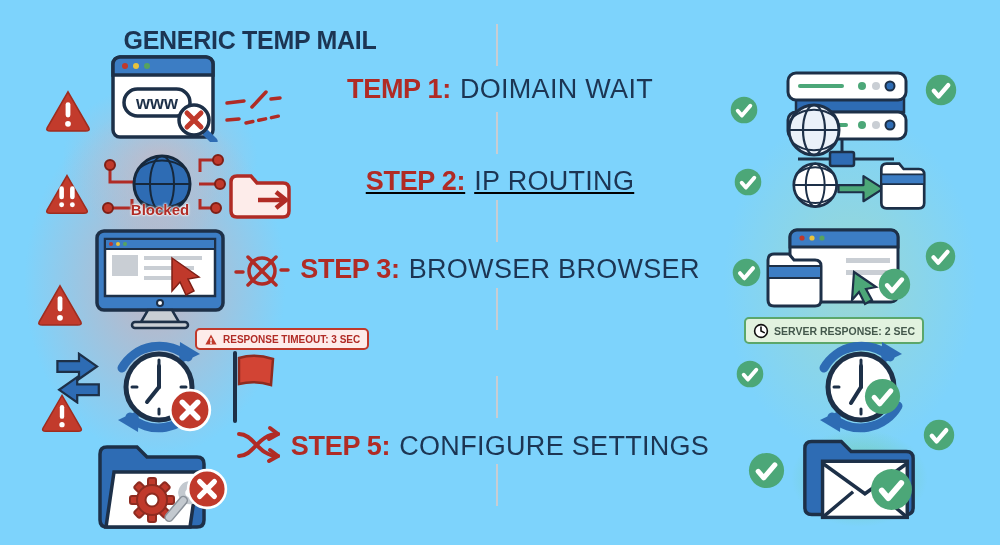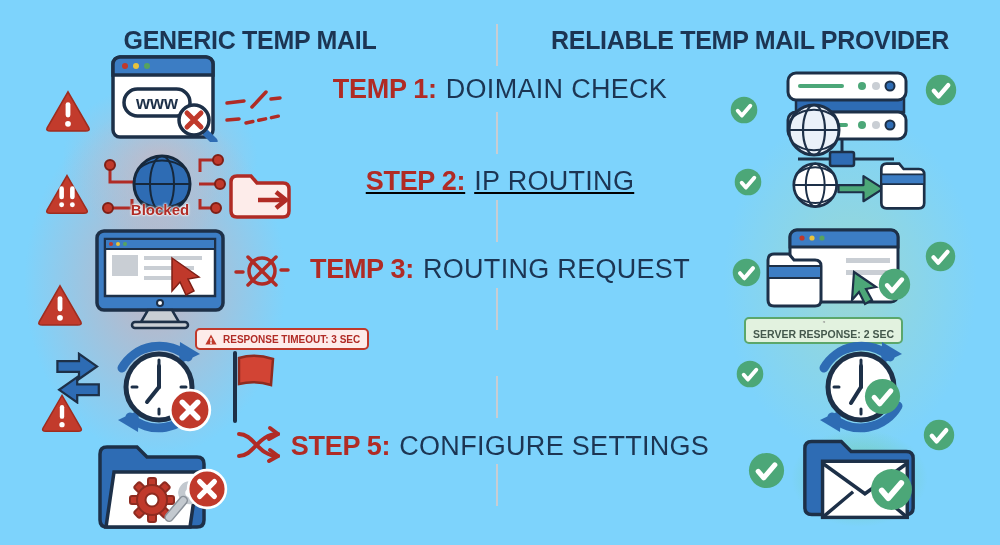--- a/index.html
+++ b/index.html
@@ -23,49 +23,48 @@
   .hdr-left{left:20px;width:460px;}
   .hdr-right{left:510px;width:480px;}
   
   .step{left:0;width:1000px;text-align:center;font-size:27px;white-space:nowrap;}
   .step .lbl{color:#b02b25;font-weight:700;letter-spacing:-0.3px;}
   .step .ttl{color:#1c3553;font-weight:400;letter-spacing:.3px;margin-left:9px;}
   
   .badge{display:flex;align-items:center;gap:5px;border-radius:5px;padding:2px 7px;box-sizing:border-box;}
   .badge-red{background:#fdecea;border:2px solid #c0392b;}
   .badge-red .btxt{font-size:10px;font-weight:700;color:#b02b25;white-space:nowrap;}
-  .badge-green{background:#e2f2df;border:2px solid #5ba76b;flex-direction:column;}
+  .badge-green{background:#e2f2df;border:2px solid #5ba76b;}
   .badge-green .btxt{font-size:10.5px;font-weight:700;color:#44584c;white-space:nowrap;}
   .blocked{font-size:15px;font-weight:700;color:#b02b25;text-align:center;
     text-shadow:0 0 2px #fff,0 0 2px #fff,0 0 3px #fff;}
   svg{display:block;}
 </style>
 </head>
 <body>
 
 <div id="canvas">
 
   <div class="abs glow-left"></div>
   <div class="abs glow-left2"></div>
   <div class="abs glow-right"></div>
   <div class="abs glow-folder"></div>
 
   <div class="abs divider"></div>
 
   <div class="abs hdr hdr-left">GENERIC TEMP MAIL</div>
-  <div class="abs hdr hdr-right">RELIABLE TEMP MAIL PROVIDER</div>
 
   <div class="abs step" style="top:74px;">
-    <span class="lbl">TEMP 1:</span><span class="ttl">DOIMAIN CHECK</span>
+    <span class="lbl">TEMP 1:</span><span class="ttl">DOIMAIN WAIT</span>
   </div>
   <div class="abs step" style="top:166px;text-decoration:underline;">
     <span class="lbl">STEP 2:</span><span class="ttl">IP ROUTING</span>
   </div>
   <div class="abs step" style="top:254px;">
-    <span class="lbl">TEMP 3:</span><span class="ttl">ROUTING REQUEST</span>
+    <span class="lbl">STEP 3:</span><span class="ttl">BROWSER BROWSER</span>
   </div>
   <div class="abs step" style="top:431px;">
     <span class="lbl">STEP 5:</span><span class="ttl">CONFIGURE SETTINGS</span>
   </div>
 
   <div class="abs" style="left:44px;top:88px;">
     <svg width="48" height="46" viewBox="0 0 60 56">
       <path d="M30 4 L56 49 Q58 53 52 53 L8 53 Q2 53 4 49 Z" fill="#c23b2c" stroke="#9e2c1f" stroke-width="2"></path>
       <rect x="27" y="17" width="6" height="19" rx="3" fill="#fff"></rect>
         <circle cx="30" cy="44" r="3.6" fill="#fff"></circle>

